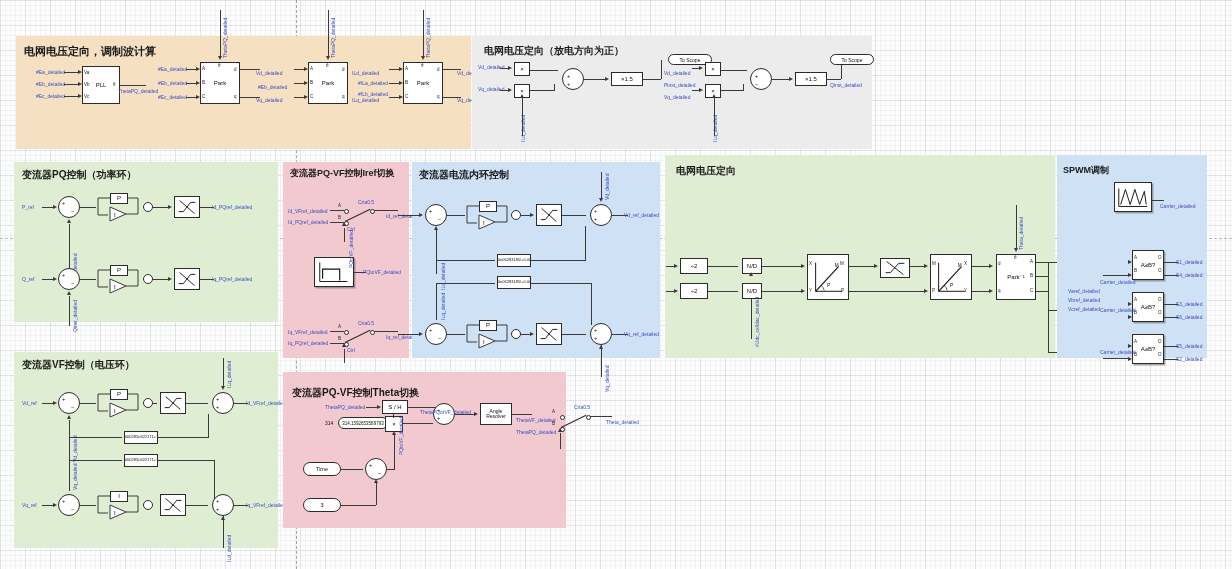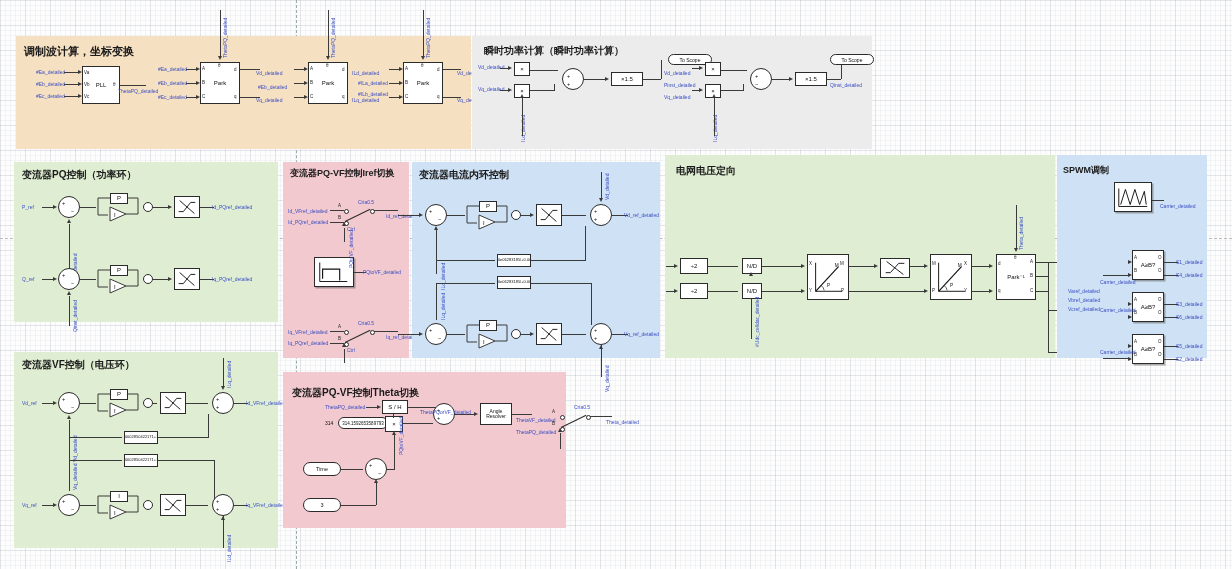--- a/index.html
+++ b/index.html
@@ -47,21 +47,21 @@
 </style>
 </head>
 <body>
 
 <div id="canvas">
 
   <div class="dash-v" style="left:296px;top:0;height:569px;"></div>
   <div class="dash-h" style="left:0;top:238px;width:1232px;"></div>
 
   <div class="region" style="left:16px;top:36px;width:455px;height:113px;background:#f6e0c2;"></div>
-  <div class="rg-title" style="left:24px;top:44px;font-size:11px;">调制波计算，坐标变换</div>
+  <div class="rg-title" style="left:24px;top:44px;font-size:11px;">电网电压定向，调制波计算</div>
 
   <div class="blk" style="left:82px;top:66px;width:38px;height:38px;">
     <span>PLL</span>
   </div>
   <div class="port" style="left:84px;top:70px;">Va</div>
   <div class="port" style="left:84px;top:82px;">Vb</div>
   <div class="port" style="left:84px;top:94px;">Vc</div>
   <div class="port" style="left:113px;top:82px;">θ</div>
   <div class="lbl" style="left:36px;top:69px;">#Ea_detailed</div>
   <div class="lbl" style="left:36px;top:81px;">#Eb_detailed</div>
@@ -142,21 +142,21 @@
   <div class="wire h" style="left:389px;top:83px;width:12px;"></div>
   <div class="arrow r" style="left:399px;top:80.5px;"></div>
   <div class="wire h" style="left:389px;top:97px;width:12px;"></div>
   <div class="arrow r" style="left:399px;top:94.5px;"></div>
   <div class="wire h" style="left:443px;top:69px;width:18px;"></div>
   <div class="wire h" style="left:443px;top:97px;width:18px;"></div>
   <div class="lbl" style="left:457px;top:70px;">Vd_detailed</div>
   <div class="lbl" style="left:457px;top:97px;">Vq_detailed</div>
 
   <div class="region" style="left:472px;top:36px;width:400px;height:113px;background:#ececec;"></div>
-  <div class="rg-title" style="left:484px;top:44px;font-size:10px;">瞬时功率计算（瞬时功率计算）</div>
+  <div class="rg-title" style="left:484px;top:44px;font-size:10px;">电网电压定向（放电方向为正）</div>
 
   <div class="blk" style="left:514px;top:62px;width:16px;height:14px;">
     <span>×</span>
   </div>
   <div class="blk" style="left:514px;top:84px;width:16px;height:14px;">
     <span>×</span>
   </div>
   <div class="lbl" style="left:478px;top:64px;">Vd_detailed</div>
   <div class="lbl" style="left:478px;top:86px;">Vq_detailed</div>
   <div class="lbl vert" style="left:520px;top:142px;">ILd_detailed</div>

